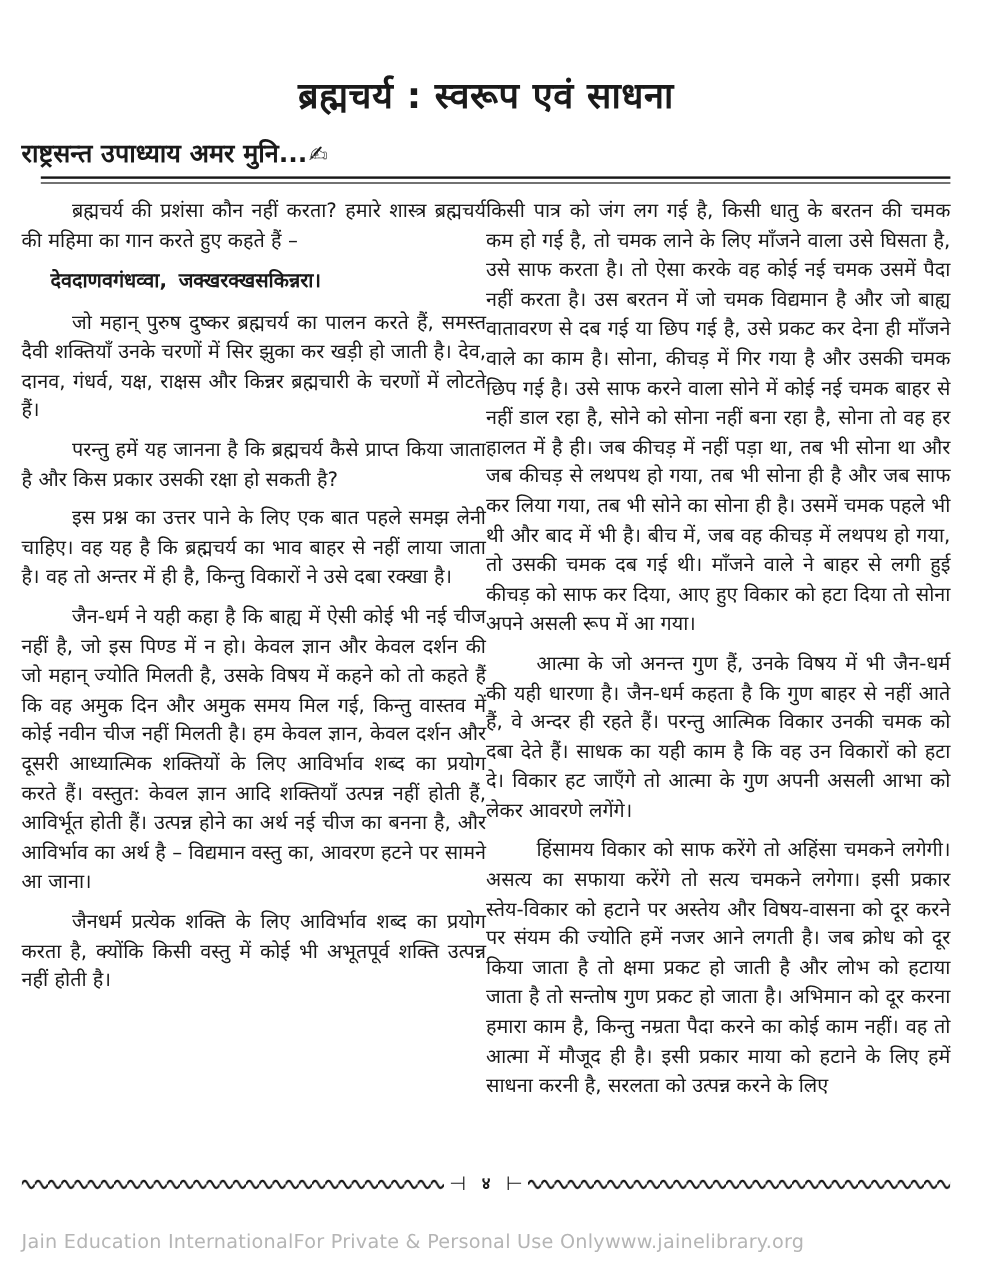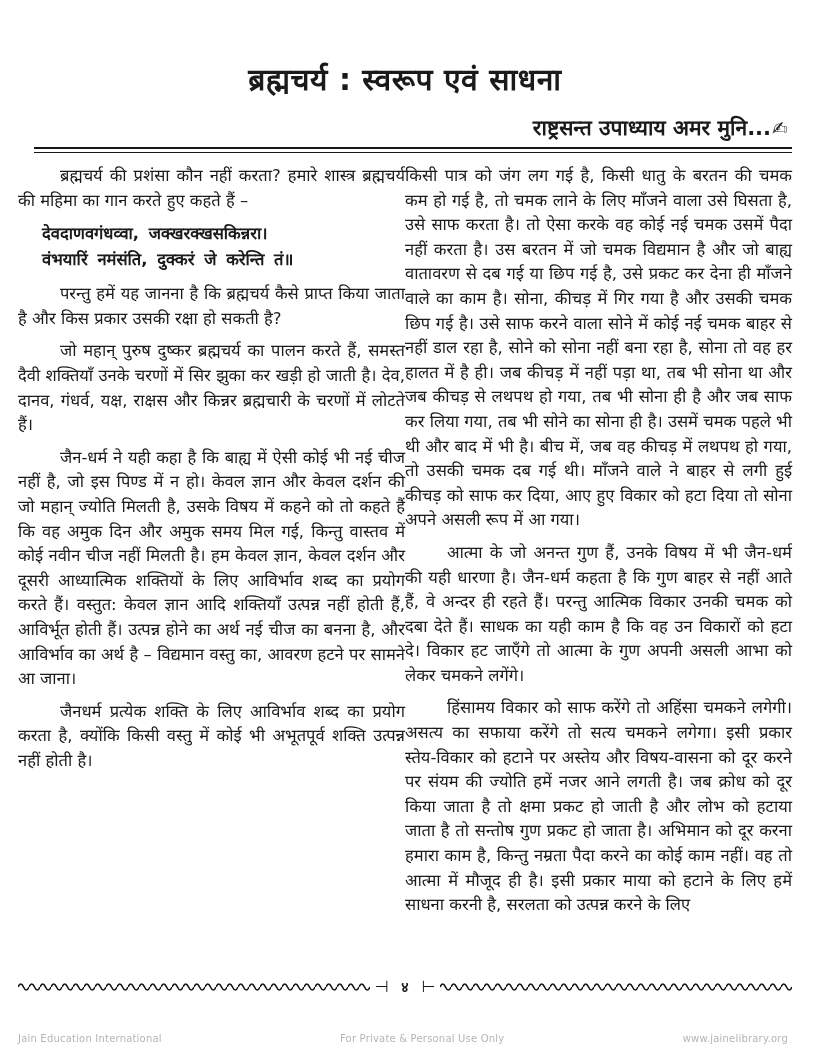--- a/index.html
+++ b/index.html
@@ -15,21 +15,21 @@
   }
   h1.title{
     margin:0;
     text-align:center;
     font-size:30px;
     font-weight:bold;
     letter-spacing:.5px;
   }
   .author-line{
     margin-top:14px;
-    text-align:right;
+    text-align:left;
     padding-right:4px;
     font-size:21px;
     font-weight:bold;
     white-space:nowrap;
   }
   .author-line .pen{font-size:19px;margin-left:1px;}
   .header-rule{
     margin-top:6px;
     margin-left:16px;
     height:3px;
@@ -68,22 +68,22 @@
   .divider .tack{font-size:16px;color:#161616;}
   .divider .pageno{
     margin:0 13px;
     font-size:14px;
     font-weight:bold;
   }
   footer{
     position:absolute;
     left:18px;right:12px;bottom:8px;
     display:flex;
-    justify-content:space-between;
-    font-size:10px;
+    justify-content:flex-start;
+    font-size:16px;
     color:#b5b5b5;
     letter-spacing:.2px;
   }
 </style>
 </head>
 <body>
 
 <div class="page">
 
   <h1 class="title">ब्रह्मचर्य : स्वरूप एवं साधना</h1>
@@ -92,31 +92,31 @@
     <span>राष्ट्रसन्त उपाध्याय अमर मुनि...</span><span class="pen">✍</span>
   </div>
 
   <div class="header-rule"></div>
 
   <main class="columns">
     <section class="col">
       <p class="indent">ब्रह्मचर्य की प्रशंसा कौन नहीं करता? हमारे शास्त्र ब्रह्मचर्य की महिमा  का गान करते  हुए कहते हैं –</p>
       <div class="verse">
         <div>देवदाणवगंधव्वा, जक्खरक्खसकिन्नरा।</div>
-        <div>वंभयारिं नमंसंति, दुक्करं जे करेन्ति तं॥</div>
       </div>
+      <p class="indent">जो महान् पुरुष दुष्कर ब्रह्मचर्य का पालन करते हैं, समस्त दैवी शक्तियाँ उनके चरणों में  सिर झुका कर खड़ी हो जाती है। देव, दानव, गंधर्व, यक्ष, राक्षस और किन्नर ब्रह्मचारी  के चरणों में लोटते हैं।</p>
       <p class="indent">परन्तु हमें यह जानना है कि ब्रह्मचर्य कैसे प्राप्त किया जाता है और किस प्रकार उसकी  रक्षा हो सकती है?</p>
-      <p class="indent">जो महान् पुरुष दुष्कर ब्रह्मचर्य का पालन करते हैं, समस्त दैवी शक्तियाँ उनके चरणों में  सिर झुका कर खड़ी हो जाती है। देव, दानव, गंधर्व, यक्ष, राक्षस और किन्नर ब्रह्मचारी  के चरणों में लोटते हैं।</p>
+      <p class="indent">इस प्रश्न का उत्तर पाने के लिए एक बात पहले समझ लेनी चाहिए। वह यह है कि ब्रह्मचर्य का भाव बाहर से नहीं लाया जाता है। वह तो अन्तर में ही है, किन्तु विकारों ने उसे  दबा रक्खा है।</p>
       <p class="indent">जैन-धर्म ने यही कहा है कि बाह्य में ऐसी कोई भी नई चीज नहीं है, जो इस पिण्ड में  न हो। केवल ज्ञान और केवल दर्शन की जो महान् ज्योति मिलती है, उसके विषय में  कहने को तो कहते हैं कि वह अमुक दिन और अमुक समय मिल गई, किन्तु वास्तव में  कोई नवीन चीज नहीं मिलती है। हम केवल ज्ञान, केवल दर्शन और दूसरी आध्यात्मिक  शक्तियों के लिए आविर्भाव शब्द का प्रयोग करते हैं। वस्तुत: केवल ज्ञान आदि शक्तियाँ  उत्पन्न नहीं होती हैं, आविर्भूत होती हैं। उत्पन्न होने का अर्थ नई चीज का बनना है, और  आविर्भाव का अर्थ है – विद्यमान वस्तु का, आवरण हटने पर सामने आ जाना।</p>
       <p class="indent">जैनधर्म प्रत्येक शक्ति के लिए आविर्भाव शब्द का प्रयोग करता है, क्योंकि किसी वस्तु में  कोई भी अभूतपूर्व शक्ति उत्पन्न नहीं होती है।</p>
     </section>
 
     <section class="col">
       <p>किसी पात्र को जंग लग गई है, किसी धातु के बरतन की चमक कम हो गई है, तो  चमक लाने के लिए माँजने वाला उसे घिसता है, उसे साफ करता है। तो ऐसा करके वह  कोई नई चमक उसमें पैदा नहीं करता है। उस बरतन में जो चमक विद्यमान है और जो बाह्य वातावरण से दब गई या छिप गई है, उसे प्रकट कर देना ही माँजने वाले का काम  है। सोना, कीचड़ में गिर गया है और उसकी चमक छिप गई है। उसे साफ करने वाला  सोने में कोई नई चमक बाहर से नहीं डाल रहा है, सोने को सोना नहीं बना रहा है,  सोना तो वह हर हालत में है ही। जब कीचड़ में नहीं पड़ा था, तब भी सोना था और जब  कीचड़ से लथपथ हो गया, तब भी सोना ही है और जब साफ कर लिया गया, तब भी  सोने का सोना ही है। उसमें चमक पहले भी थी और बाद में भी है। बीच में, जब वह  कीचड़ में लथपथ हो गया, तो उसकी चमक दब गई थी। माँजने वाले ने बाहर से लगी हुई  कीचड़ को साफ कर दिया, आए हुए विकार को हटा दिया तो सोना अपने असली रूप  में आ गया।</p>
-      <p class="indent">आत्मा के जो अनन्त गुण हैं, उनके विषय में भी जैन-धर्म की यही धारणा है। जैन-धर्म  कहता है कि गुण बाहर से नहीं आते हैं, वे अन्दर ही रहते हैं। परन्तु आत्मिक  विकार उनकी चमक को दबा देते हैं। साधक का यही काम है कि वह उन विकारों को  हटा दे। विकार हट जाएँगे तो आत्मा के गुण अपनी असली आभा को लेकर चमकने  लगेंगे।</p>
+      <p class="indent">आत्मा के जो अनन्त गुण हैं, उनके विषय में भी जैन-धर्म की यही धारणा है। जैन-धर्म  कहता है कि गुण बाहर से नहीं आते हैं, वे अन्दर ही रहते हैं। परन्तु आत्मिक  विकार उनकी चमक को दबा देते हैं। साधक का यही काम है कि वह उन विकारों को  हटा दे। विकार हट जाएँगे तो आत्मा के गुण अपनी असली आभा को लेकर आवरणे  लगेंगे।</p>
       <p class="indent">हिंसामय विकार को साफ करेंगे तो अहिंसा चमकने लगेगी। असत्य का सफाया करेंगे तो  सत्य चमकने लगेगा। इसी प्रकार स्तेय-विकार को हटाने पर अस्तेय और विषय-वासना  को दूर करने पर संयम की ज्योति हमें नजर आने लगती है। जब क्रोध को दूर किया  जाता है तो क्षमा प्रकट हो जाती है और लोभ को हटाया जाता है तो सन्तोष गुण प्रकट  हो जाता है। अभिमान को दूर करना हमारा काम है, किन्तु नम्रता पैदा करने का कोई  काम नहीं। वह तो आत्मा में मौजूद ही है। इसी प्रकार माया को हटाने के लिए हमें  साधना करनी है, सरलता को उत्पन्न करने के लिए</p>
     </section>
   </main>
 
   <div class="divider">
     <svg width="352" height="14" aria-hidden="true">
       <defs>
         <pattern id="wave" width="11" height="14" patternUnits="userSpaceOnUse">
           <path d="M0,7 q2.75,-6 5.5,0 q2.75,6 5.5,0" fill="none" stroke="#161616" stroke-width="1.7"></path>
         </pattern>

